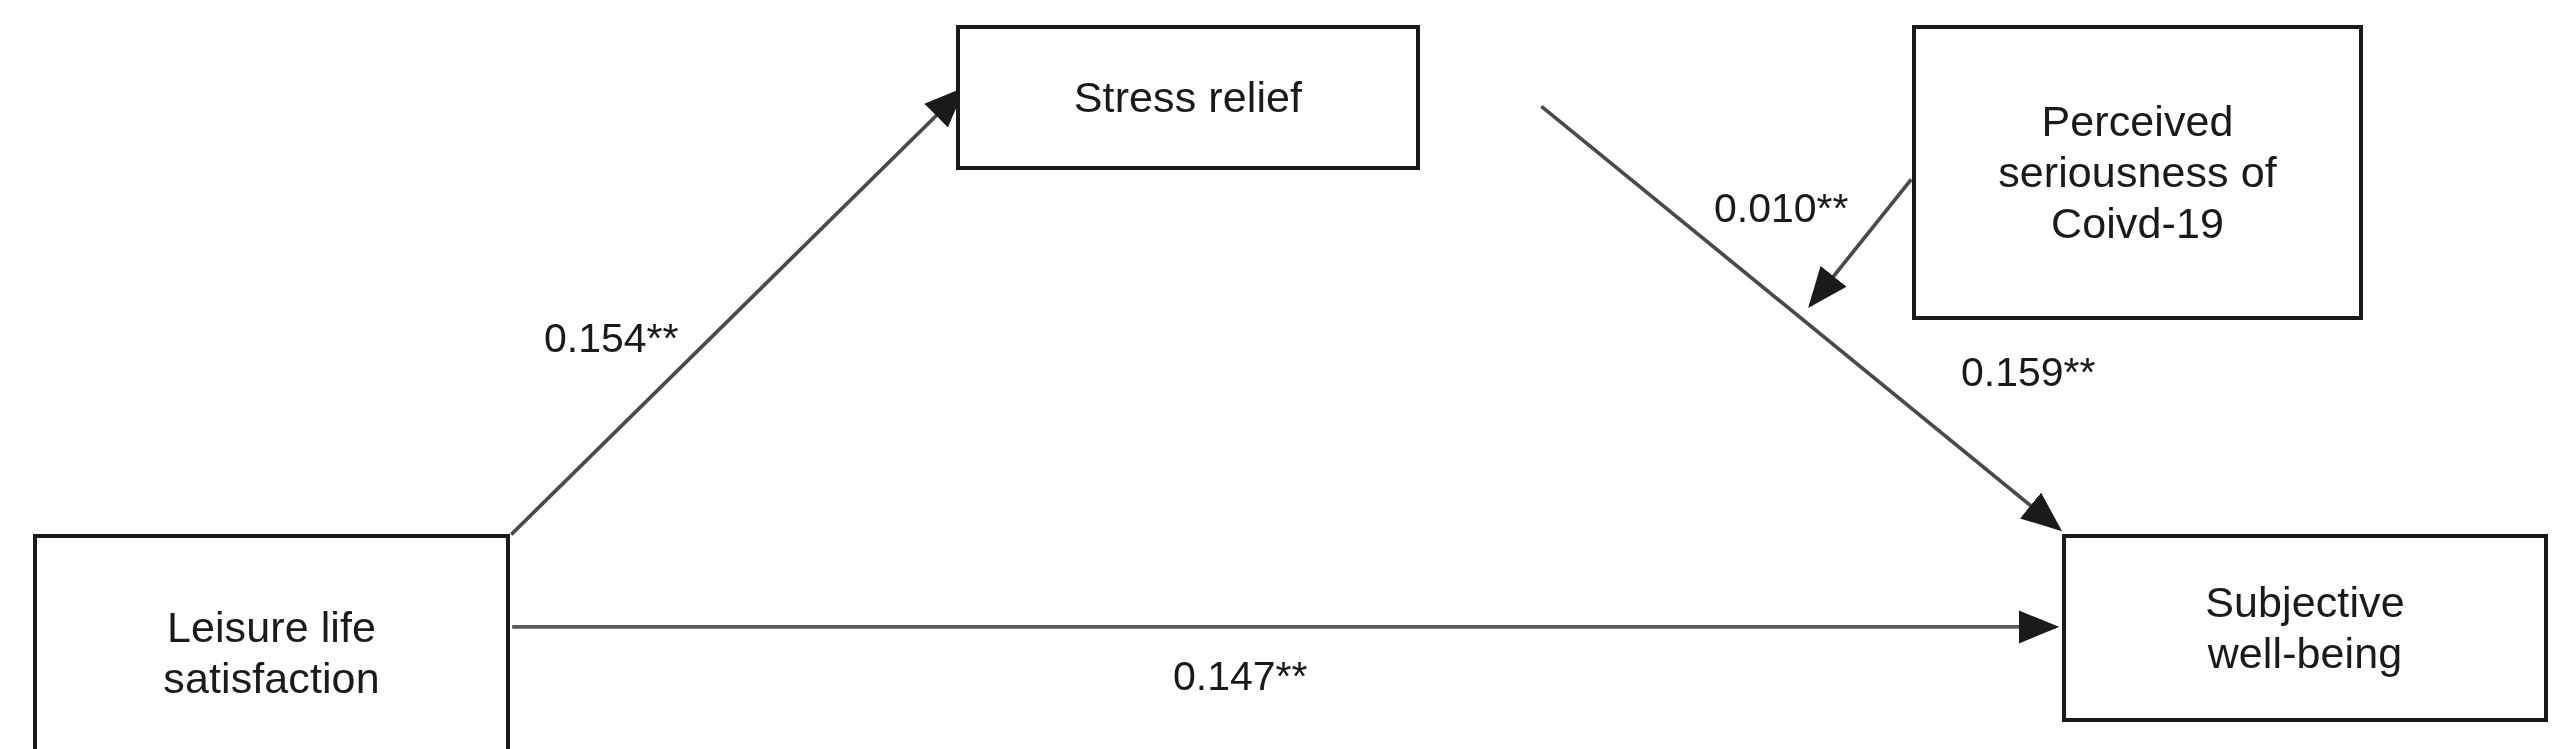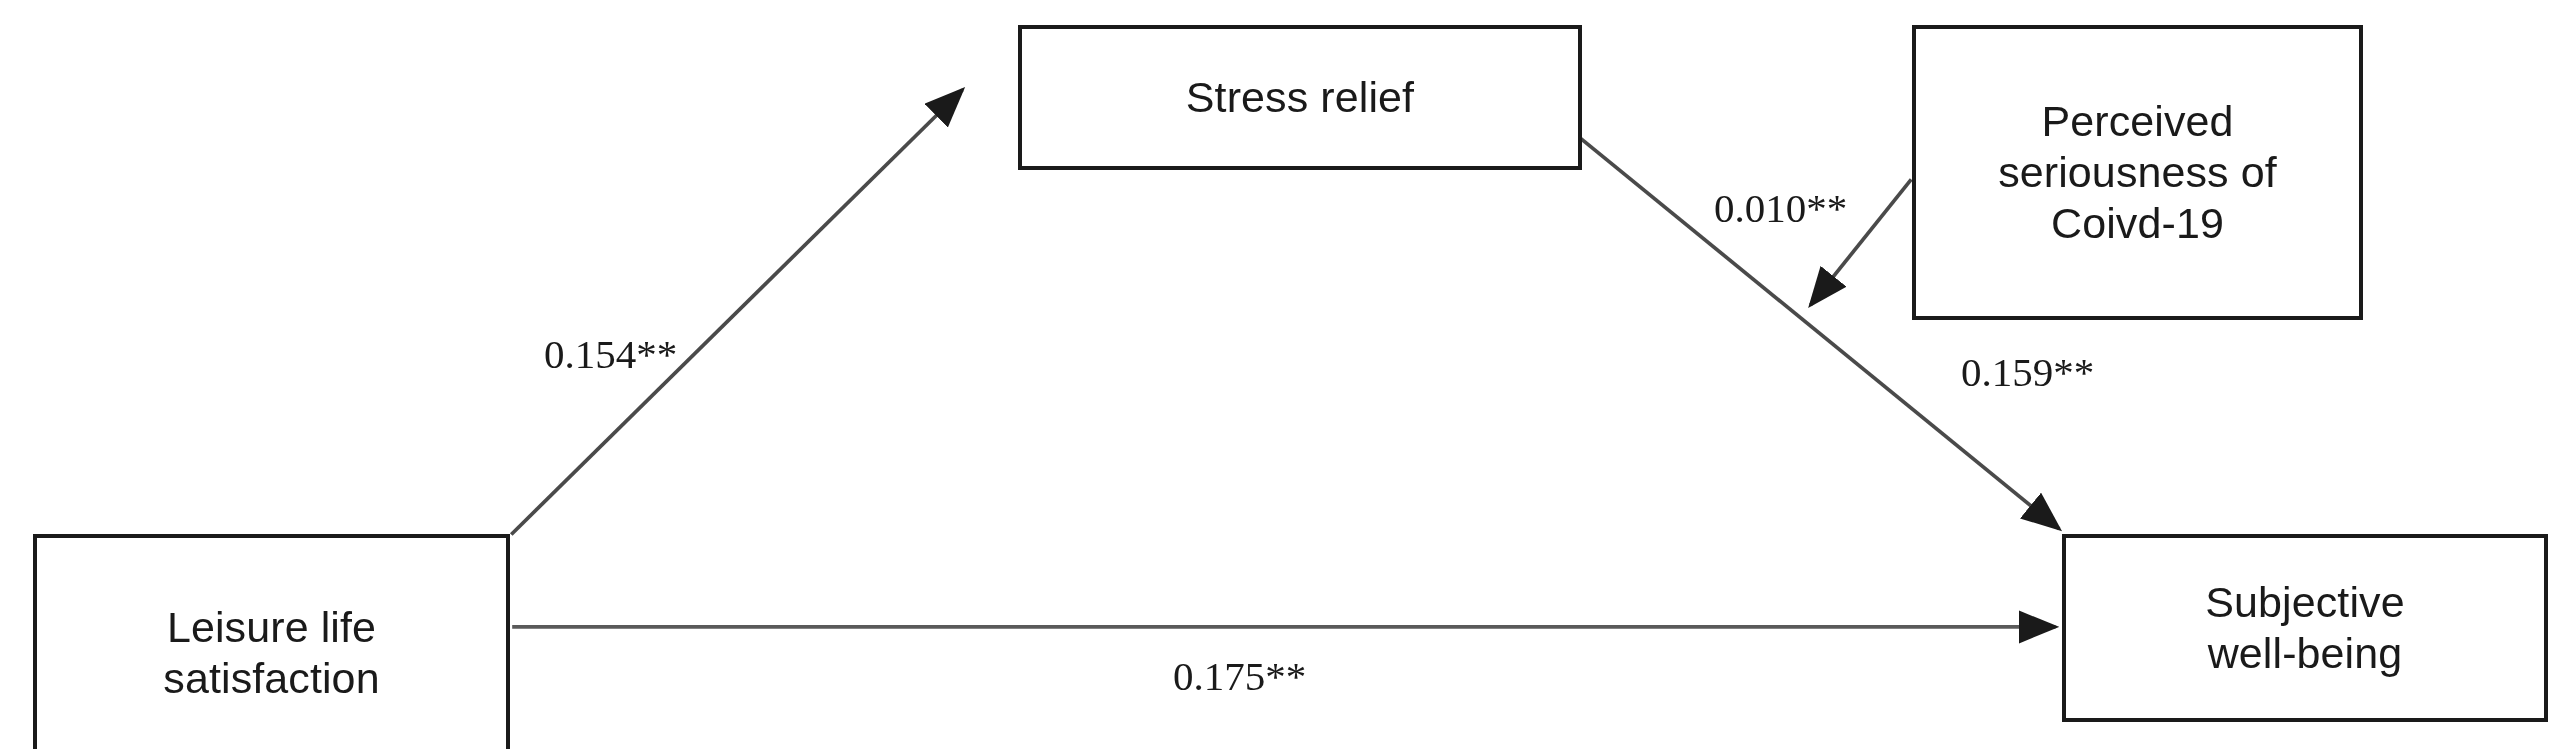--- a/index.html
+++ b/index.html
@@ -32,21 +32,21 @@
   .node-label {
     font-family: "Liberation Sans", sans-serif;
     font-size: 43px;
     line-height: 1.18;
     color: #1a1a1a;
     white-space: pre-line;
     letter-spacing: 0.1px;
   }
   .edge-label {
     position: absolute;
-    font-family: Liberation Serif, serif;
+    font-family: Liberation Sans, sans-serif;
     font-size: 41px;
     line-height: 1;
     color: #1a1a1a;
     white-space: nowrap;
     z-index: 4;
     background: transparent;
   }
   #edges {
     position: absolute;
     left: 0;
@@ -75,37 +75,37 @@
     <line x1="553" y1="678" x2="2222" y2="678" stroke="#5a5a5a" stroke-width="4" marker-end="url(#arrowhead)"></line>
 
     <line x1="2066" y1="194" x2="1957" y2="330" stroke="#4a4a4a" stroke-width="4" marker-end="url(#arrowhead)"></line>
   </svg>
 
   <div class="node-box" style="left:33px; top:534px; width:477px; height:237px;">
     <span class="node-label">Leisure life
 satisfaction</span>
   </div>
 
-  <div class="node-box" style="left:1018px; top:25px; width:564px; height:145px;">
+  <div class="node-box" style="left:956px; top:25px; width:464px; height:145px;">
     <span class="node-label">Stress relief</span>
   </div>
 
   <div class="node-box" style="left:1912px; top:25px; width:451px; height:295px;">
     <span class="node-label">Perceived
 seriousness of
 Coivd-19</span>
   </div>
 
   <div class="node-box" style="left:2062px; top:534px; width:486px; height:188px;">
     <span class="node-label">Subjective
 well-being</span>
   </div>
 
-  <div class="edge-label" style="left:544px; top:334px;">0.154**</div>
+  <div class="edge-label" style="left:544px; top:318px;">0.154**</div>
 
   <div class="edge-label" style="left:1917px; top:352px;margin-left:44px;">0.159**</div>
 
-  <div class="edge-label" style="left:1173px; top:656px;">0.175**</div>
+  <div class="edge-label" style="left:1173px; top:656px;">0.147**</div>
 
   <div class="edge-label" style="left:1714px; top:188px;">0.010**</div>
 
 </div>
 
 
 </body></html>

